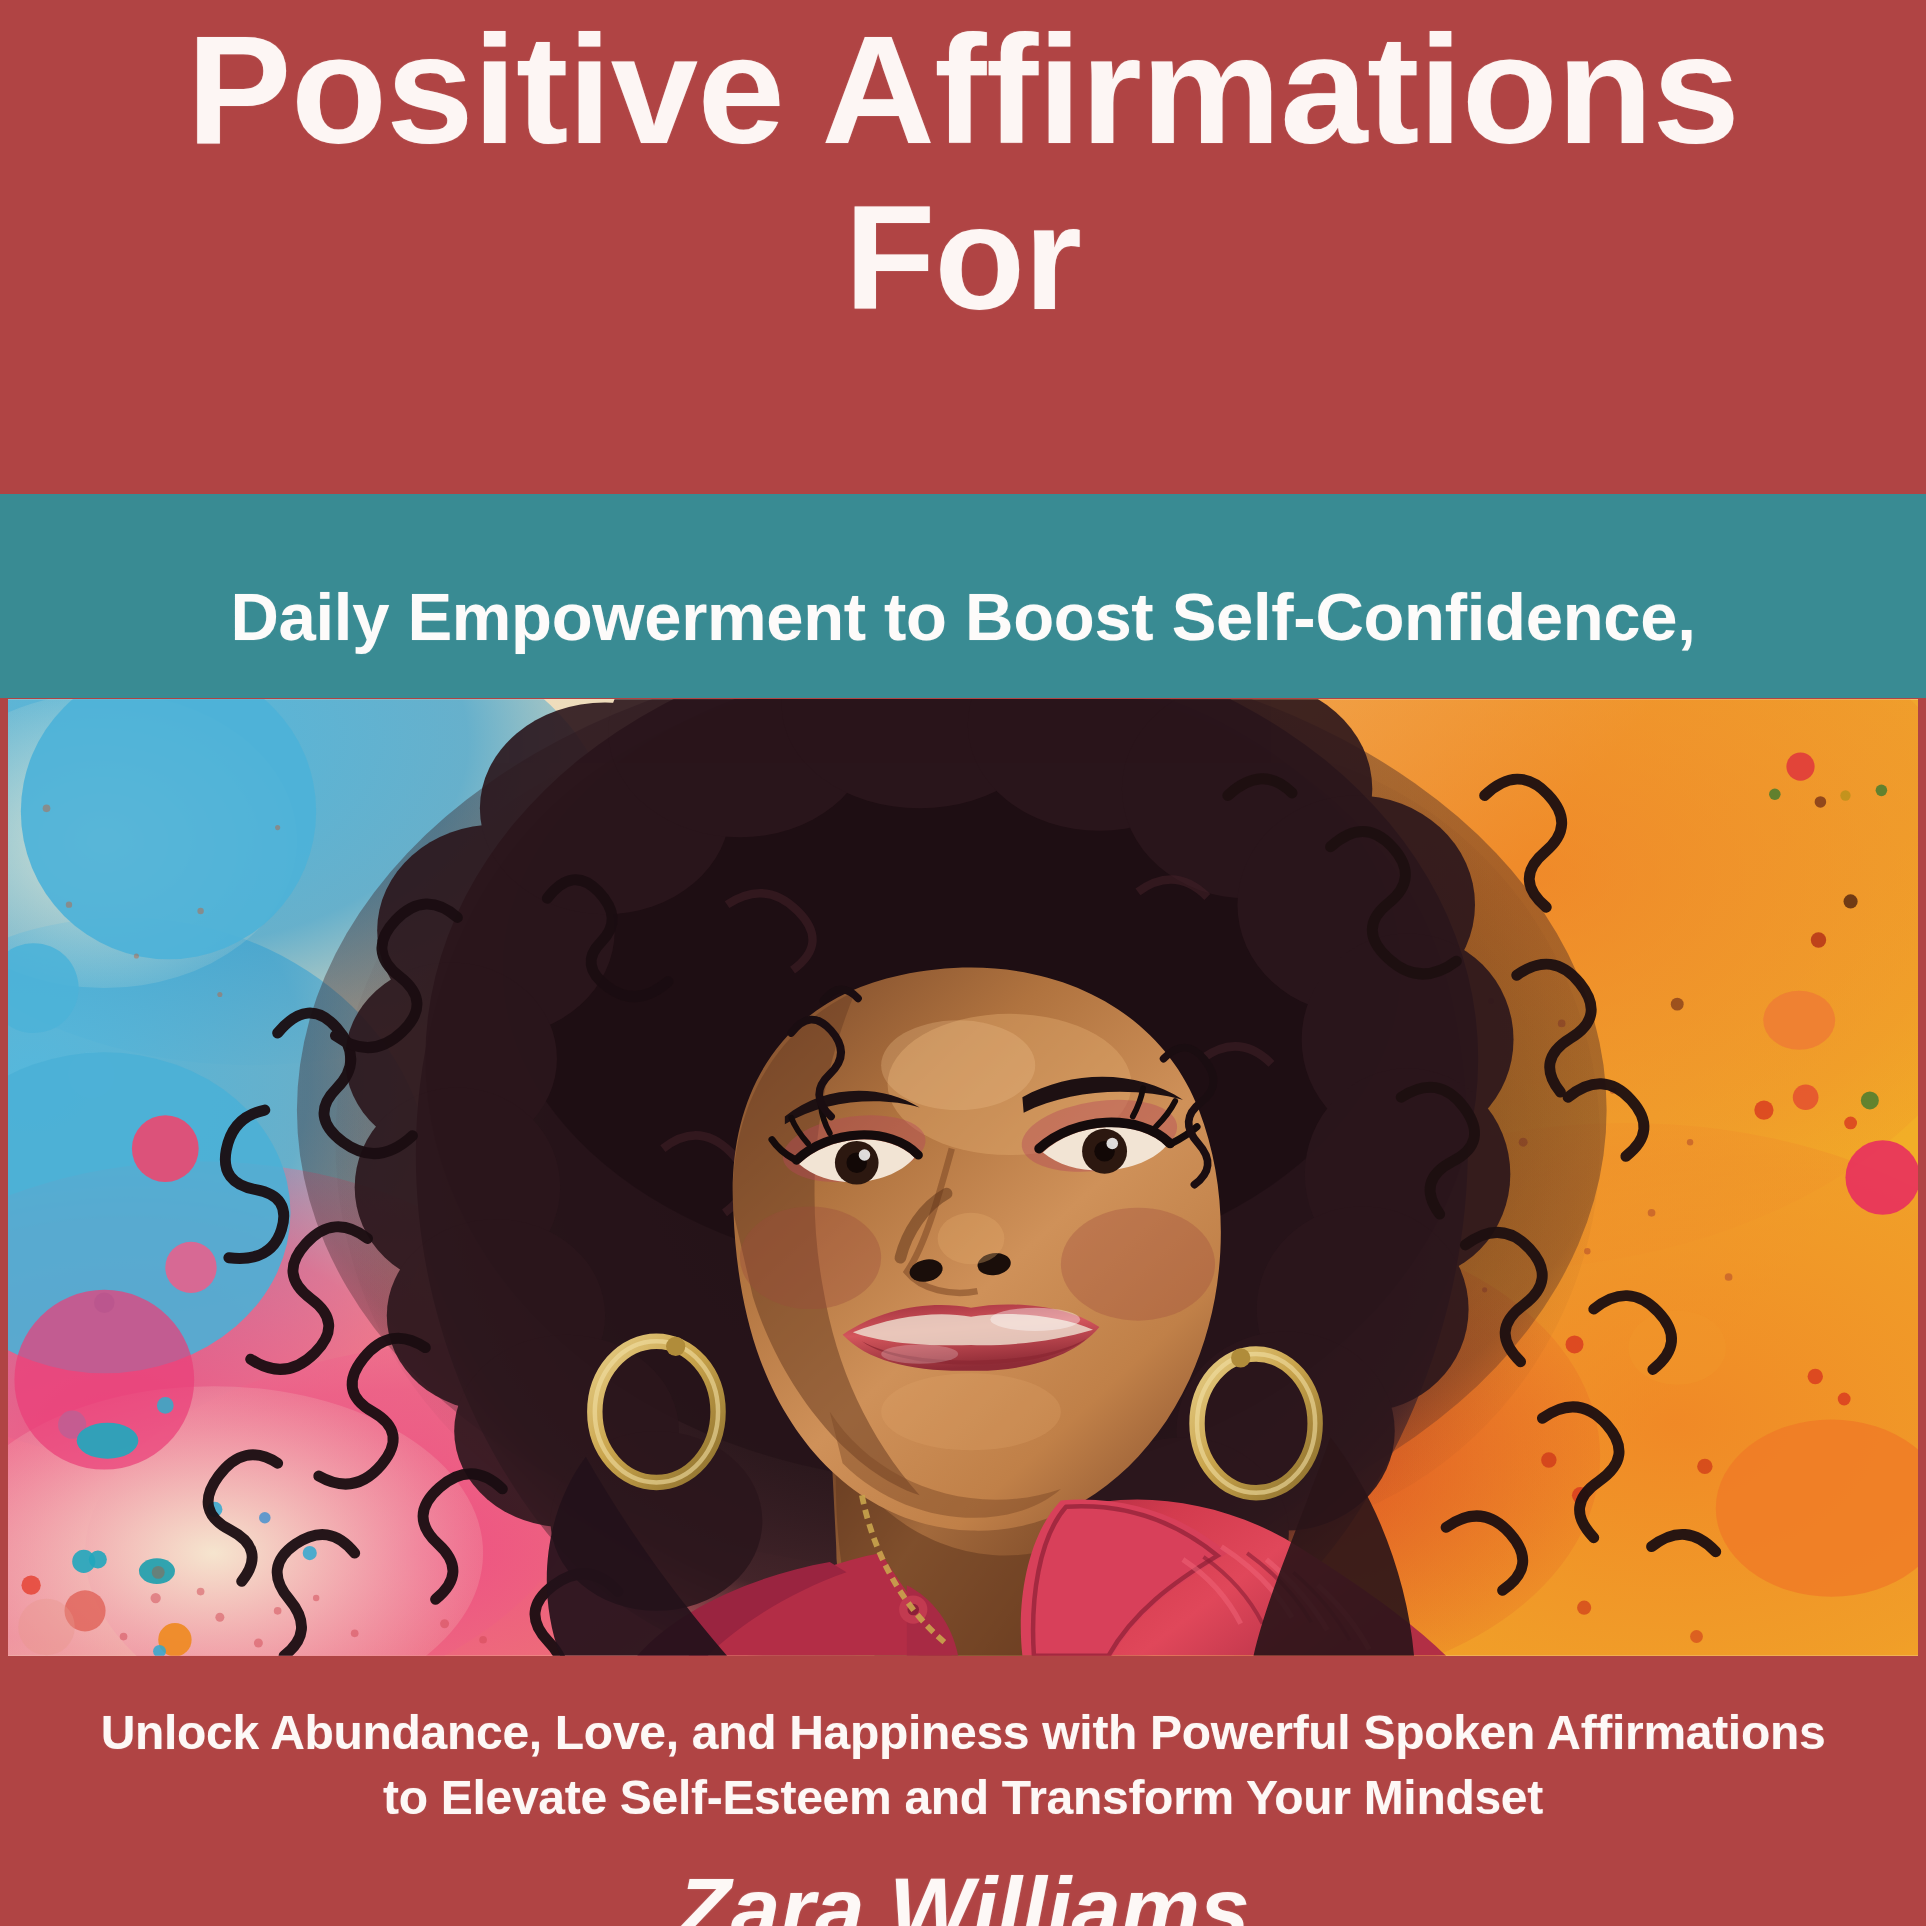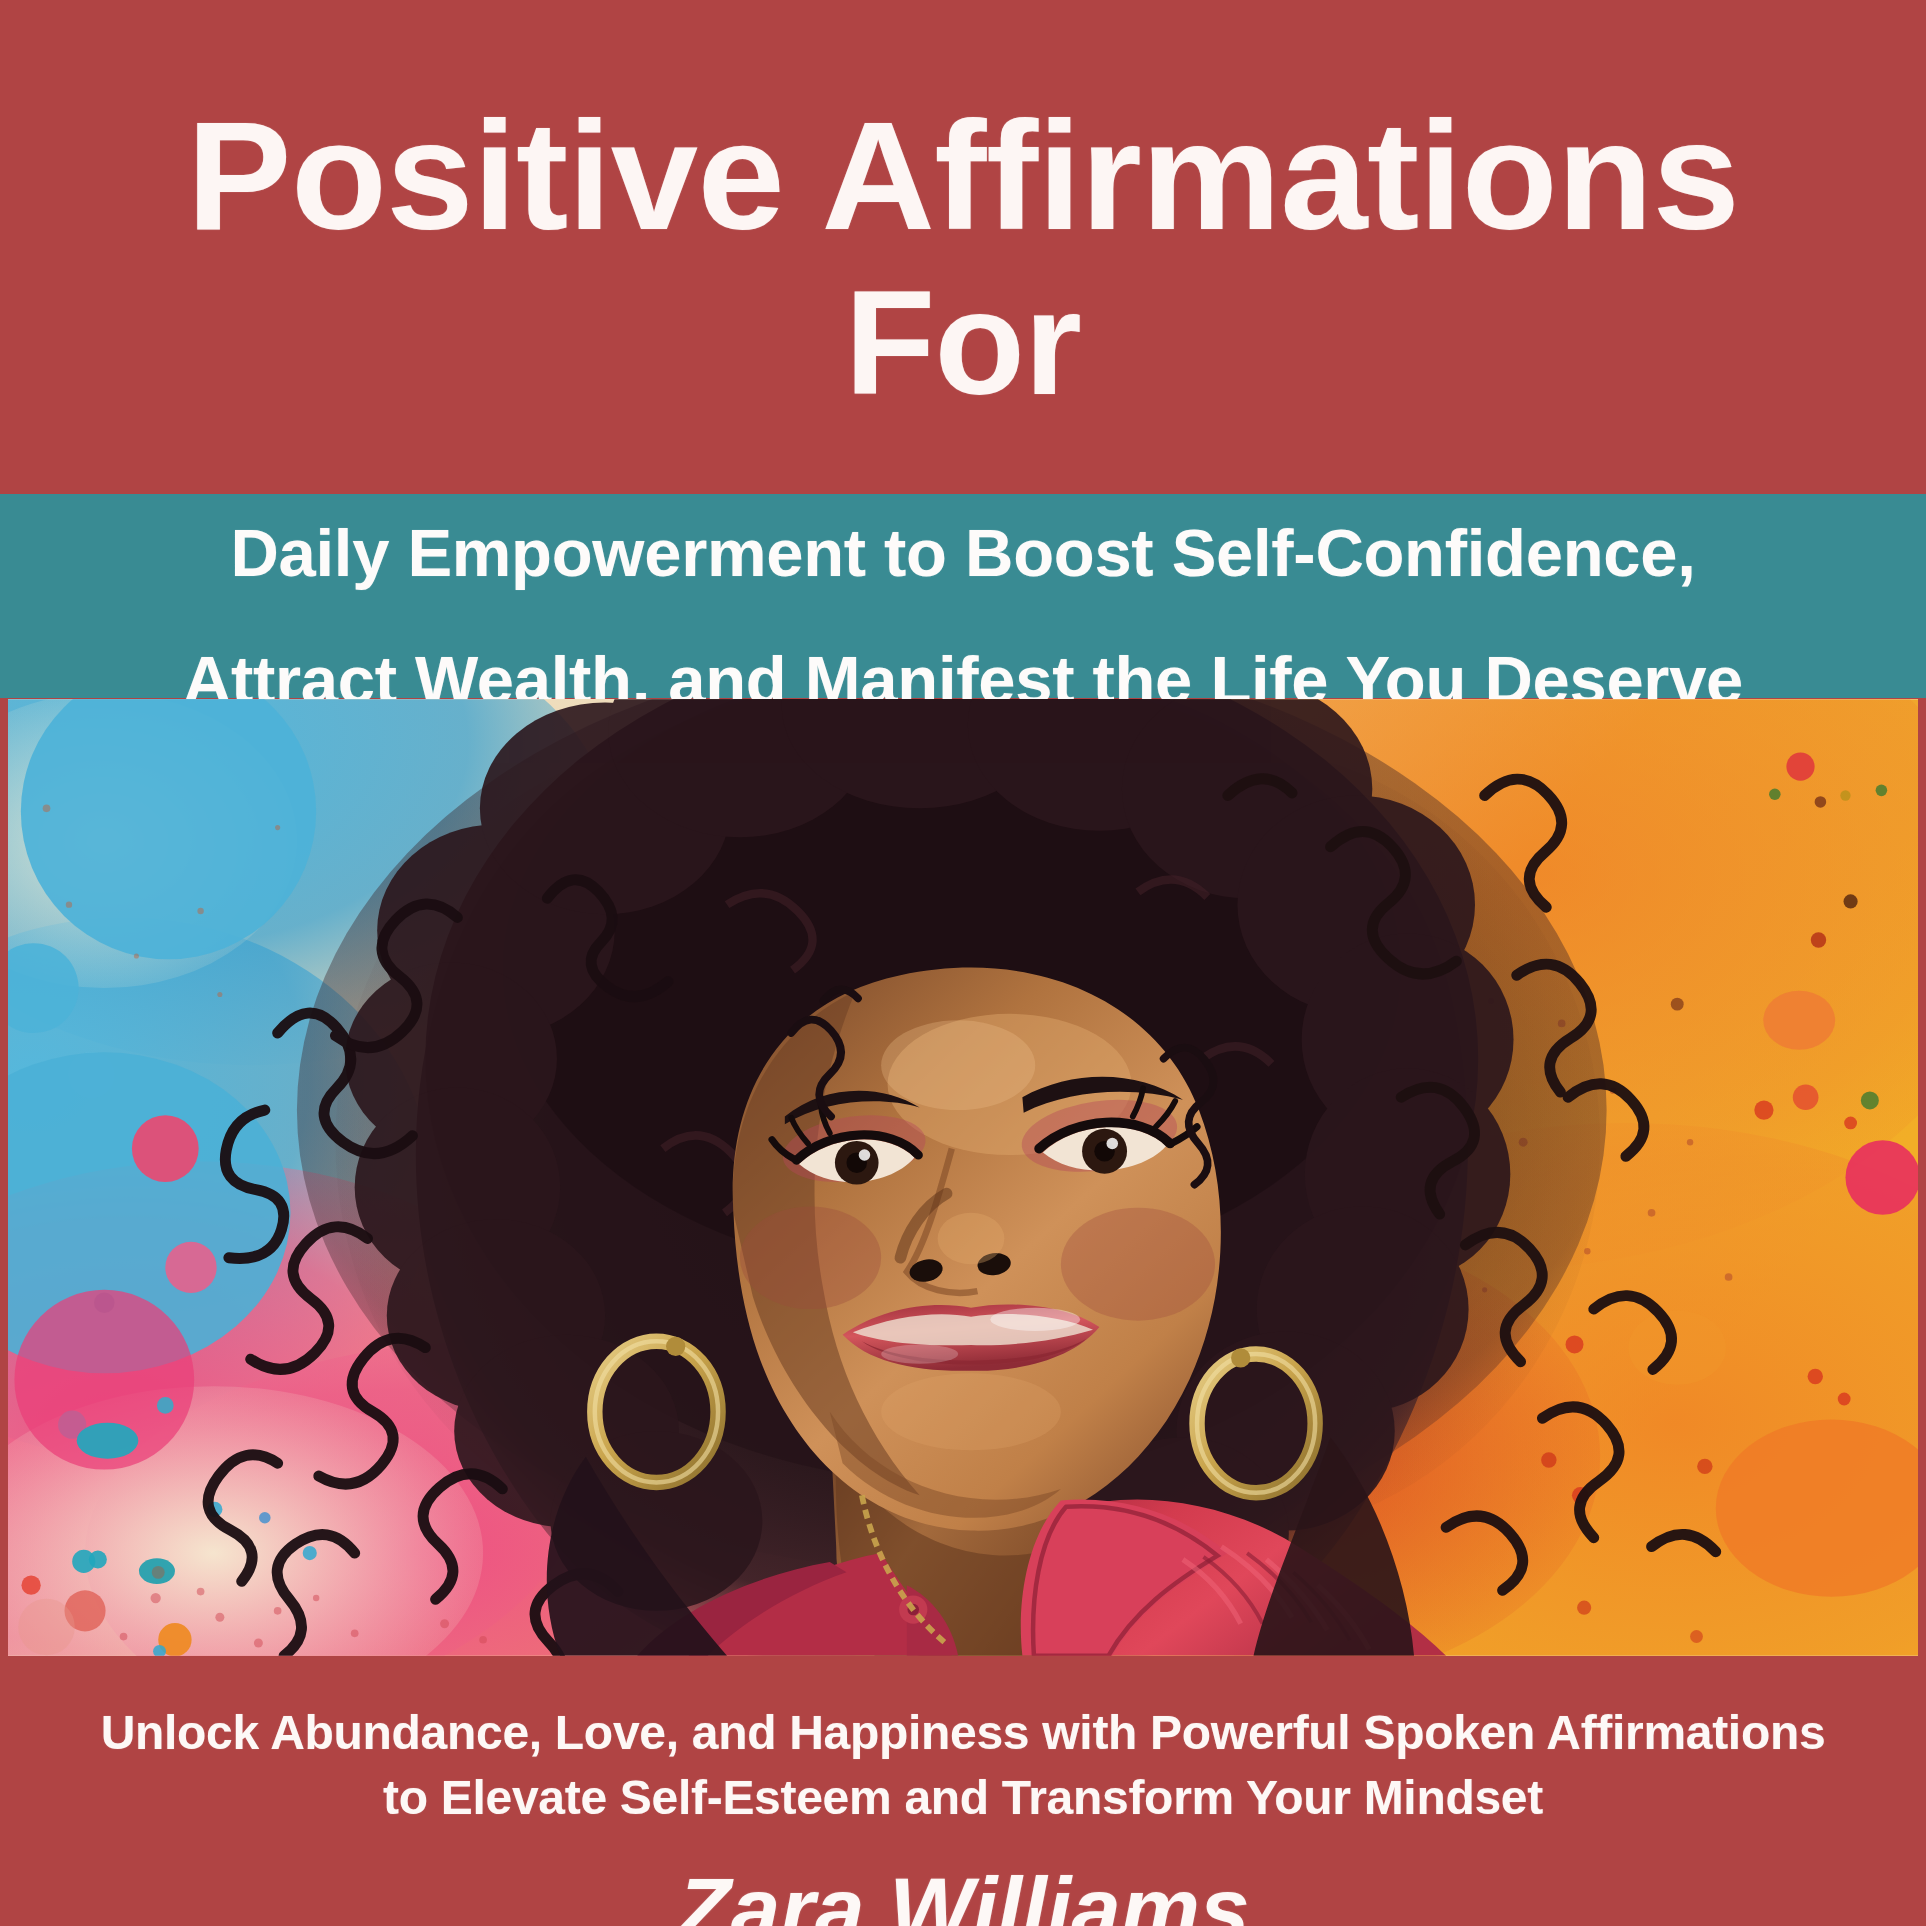--- a/index.html
+++ b/index.html
@@ -23,22 +23,22 @@
   .title-block {
     position: absolute;
     left: 0;
     top: 0;
     width: 1926px;
     height: 494px;
     background: #b04444;
     display: flex;
     flex-direction: column;
     align-items: center;
-    justify-content: center;
-    padding-top: 22px;
+    justify-content: flex-start;
+    padding-top: 13px;
     box-sizing: border-box;
   }
   .title-line {
     color: #fdf6f4;
     font-weight: bold;
     font-stretch: condensed;
     letter-spacing: -0.6px;
     text-align: center;
     white-space: nowrap;
     line-height: 1.0;
@@ -142,21 +142,20 @@
 
 <div id="cover">
 
   <div class="title-block">
     <div class="title-line title-line-1">Positive Affirmations</div>
     <div class="title-line title-line-2">For</div>
   </div>
 
   <div class="subtitle-band">
     <div class="subtitle-line">Daily Empowerment to Boost Self-Confidence,</div>
-    <div class="subtitle-line">Attract Wealth, and Manifest the Life You Deserve</div>
   </div>
 
   <div class="illustration">
     <svg width="1910" height="957" viewBox="0 0 2975 1490" xmlns="http://www.w3.org/2000/svg">
       <defs>
 
         <linearGradient id="bgBase" x1="0" y1="0" x2="1" y2="0.45">
           <stop offset="0%" stop-color="#f3e6c9"></stop>
           <stop offset="18%" stop-color="#eddfc0"></stop>
           <stop offset="36%" stop-color="#f0d8b4"></stop>

